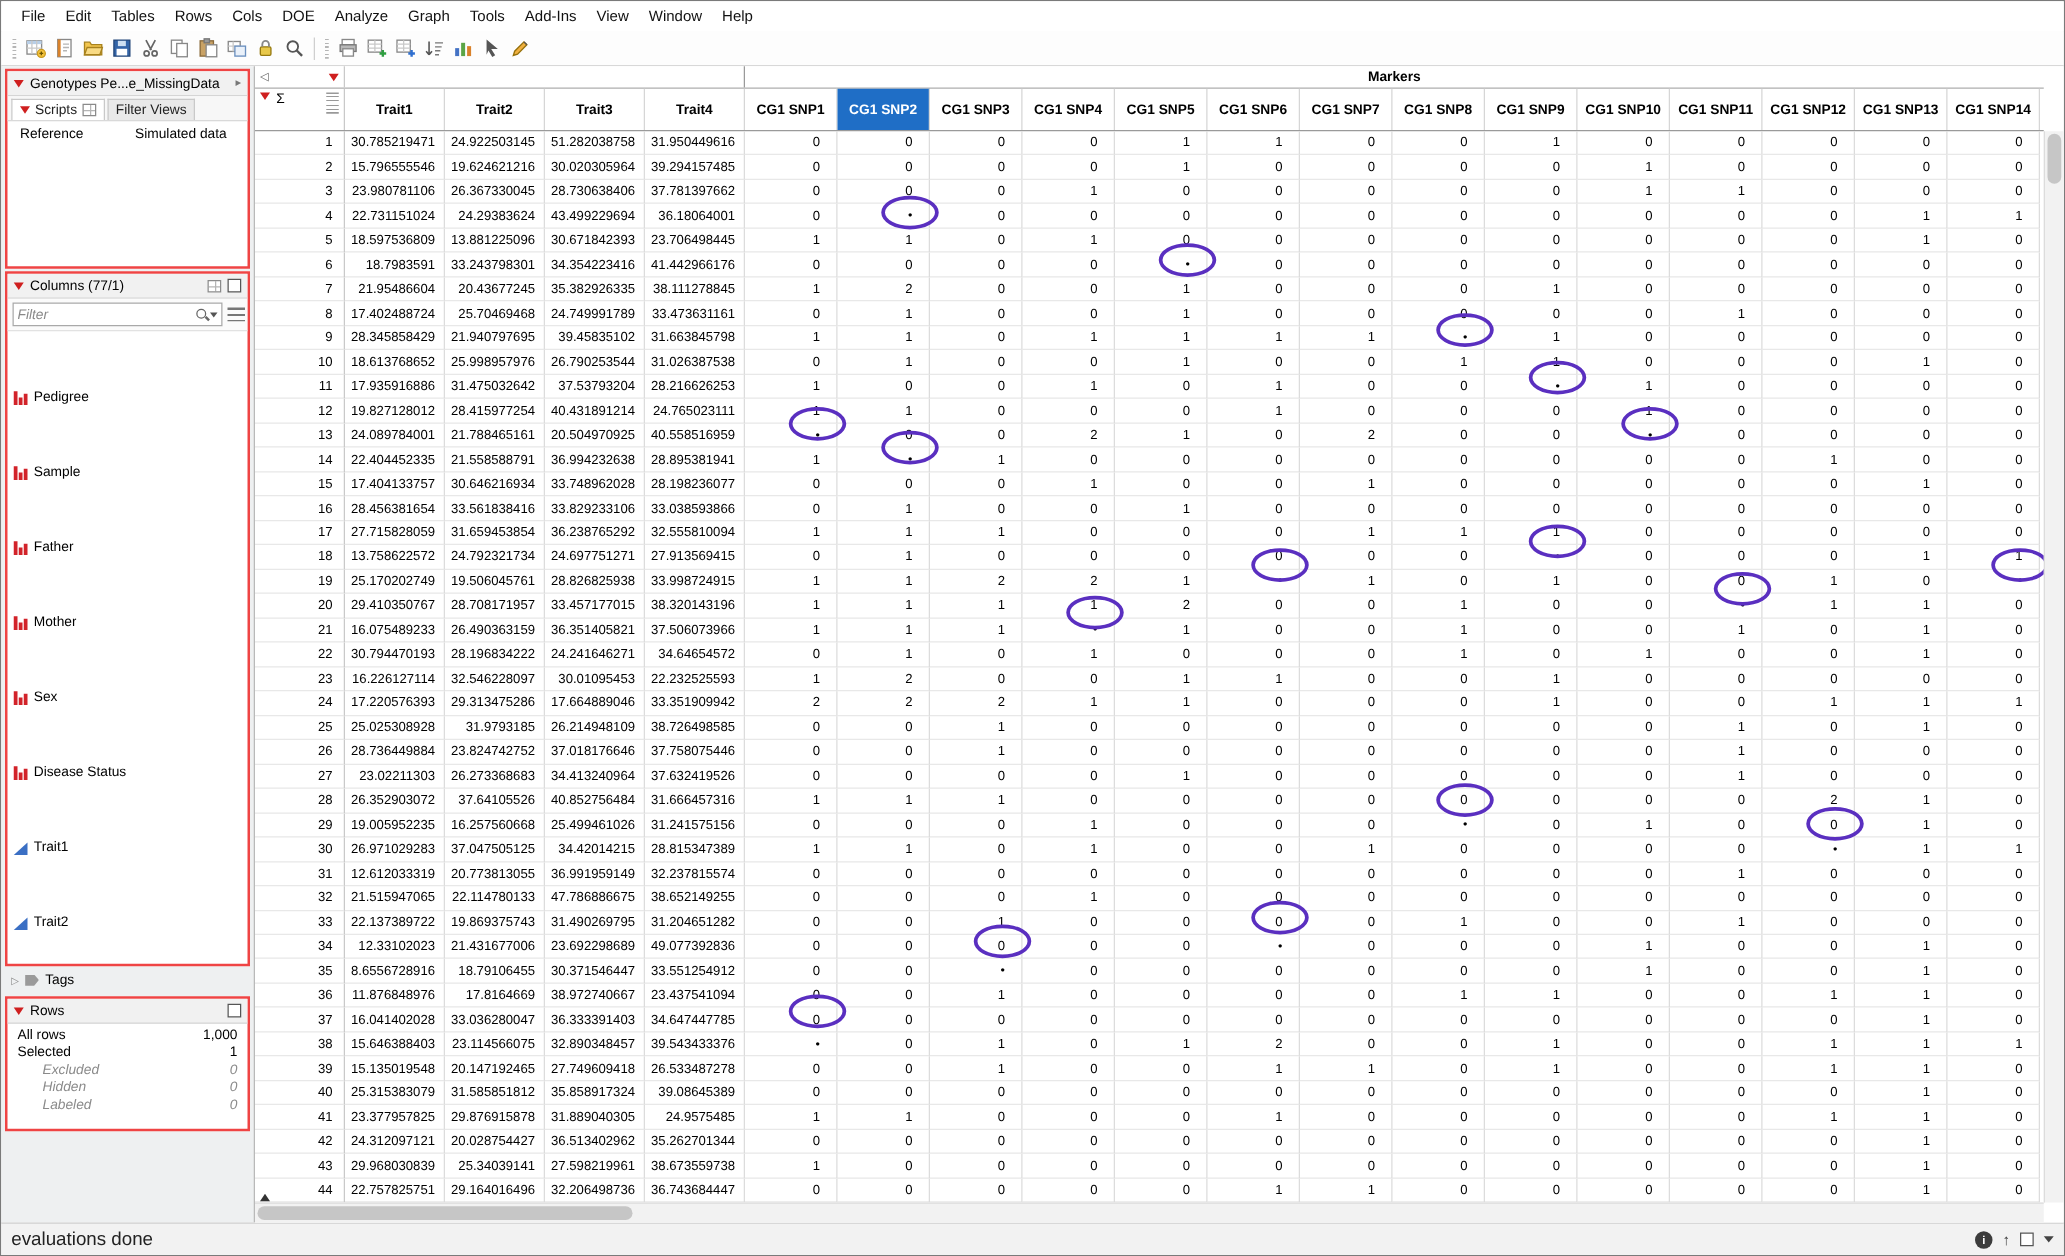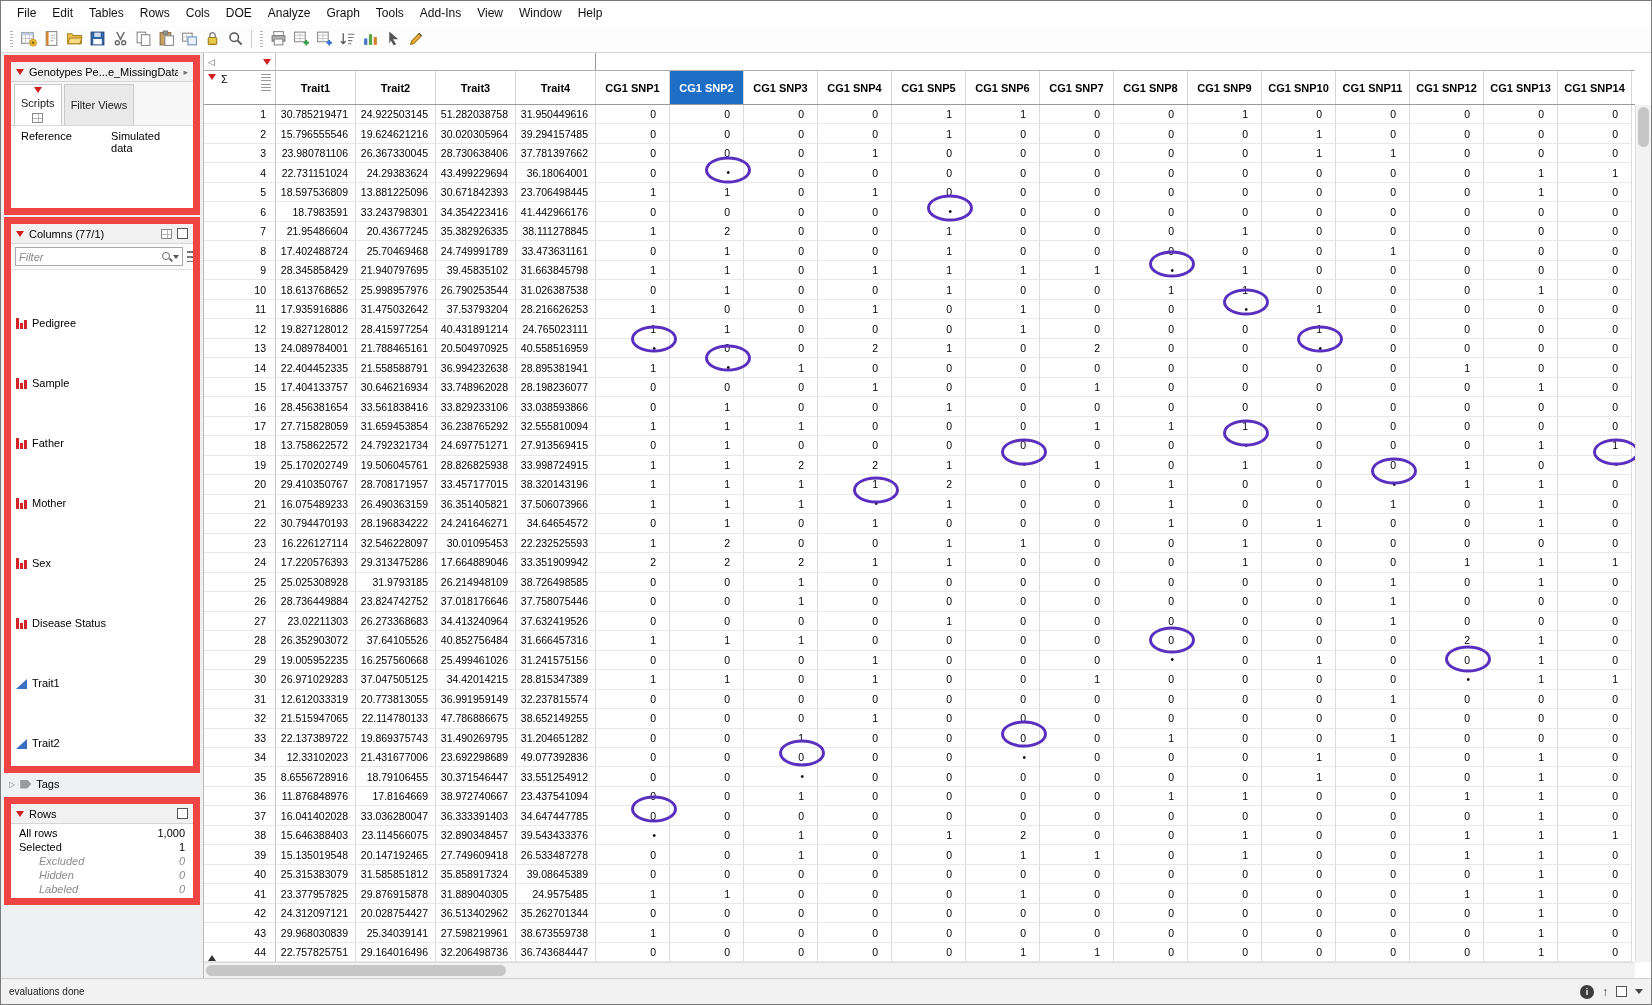--- a/index.html
+++ b/index.html
@@ -33,31 +33,31 @@
   .tb-btn { border:none; background:transparent; width:23px; height:23px; padding:2px; display:flex;
     align-items:center; justify-content:center; }
   .tb-sep { width:1px; height:18px; background:#cfcfcf; margin:0 4px; }
 
   
   .content { flex:1; display:flex; min-height:0; }
 
   
   .sidebar { width:203px; flex:none; background:#eef0f1; border-right:1px solid #b9b9b9;
     display:flex; flex-direction:column; font-size:11px; }
-  .panel { background:#fff; border:7px solid #ef4444; margin:2px 3px 0 3px; display:flex; flex-direction:column; overflow:hidden; }
+  .panel { background:#fff; border:2px solid #ef4444; margin:2px 3px 0 3px; display:flex; flex-direction:column; overflow:hidden; }
   .phead { height:20px; flex:none; background:#f1f1f1; border-bottom:1px solid #d5d5d5;
     display:flex; align-items:center; gap:5px; padding:0 5px; }
   .plabel { flex:1; white-space:nowrap; overflow:hidden; color:#000; }
   .redtri { width:0; height:0; border-left:4px solid transparent; border-right:4px solid transparent;
     border-top:6px solid #cf1f1f; flex:none; }
   .disc { color:#777; font-size:9px; }
   .tabsrow { display:flex; gap:2px; padding:2px 3px 0 3px; background:#f7f7f7; border-bottom:1px solid #d9d9d9; }
   .tab { display:flex; align-items:center; gap:4px; font-size:11px; border:1px solid #c9c9c9;
     border-bottom:none; padding:2px 6px; background:#e9e9e9; color:#222; }
-  .tab.active { background:#fff;flex-direction:column; }
+  .tab.active { background:#fff; }
   .minigrid { width:11px; height:10px; border:1px solid #8a8a8a; background:#fff;
     background-image:linear-gradient(#b5b5b5,#b5b5b5),linear-gradient(#b5b5b5,#b5b5b5);
     background-size:1px 100%,100% 1px; background-position:5px 0,0 4px; background-repeat:no-repeat; }
   .vars { flex:1; padding:4px 10px; }
   .varrow { display:flex; }
   .varname { width:92px; color:#000; }
   .varval { color:#000; }
   .panel.columns { height:556px; flex:none; }
   .panel.tablepanel { height:160px; flex:none; }
   .filterrow { display:flex; align-items:center; gap:4px; padding:3px 4px; background:#fbfbfb; border-bottom:1px solid #e2e2e2; }
@@ -131,21 +131,21 @@
     border-left:4px solid transparent; border-right:4px solid transparent; border-bottom:6px solid #333; }
   .vscroll { position:absolute; top:52px; right:0; bottom:16px; width:16px; background:#f2f2f2;
     border-left:1px solid #dcdcdc; }
   .vthumb { position:absolute; top:2px; left:2px; width:11px; height:40px; background:#c6c6c6; border-radius:6px; }
   .hscroll { height:16px; flex:none; background:#f2f2f2; border-top:1px solid #dcdcdc; position:relative; }
   .hthumb { position:absolute; top:2px; left:2px; height:11px; width:300px; background:#c6c6c6; border-radius:6px; }
 
   
   .statusbar { height:26px; flex:none; background:#f2f2f2; border-top:1px solid #cfcfcf;
     display:flex; align-items:center; padding:0 8px; }
-  .statustext { font-size:10px; color:#222; }
+  .statustext { font-size:15px; color:#222; }
   .statusicons { margin-left:auto; display:flex; align-items:center; gap:8px; }
   .info-ic { width:14px; height:14px; border-radius:50%; background:#3c3c3c; color:#fff; font-size:9px;
     font-weight:bold; display:flex; align-items:center; justify-content:center; }
   .uparrow { font-size:12px; color:#444; line-height:12px; }
   .sq-ic { width:11px; height:11px; border:1px solid #555; background:#fff; }
   .chev { width:0; height:0; border-left:4px solid transparent; border-right:4px solid transparent;
     border-top:5px solid #444; }
 </style>
 </head>
 <body>
@@ -507,20 +507,21 @@
       <div class="sidefill"></div>
     </div>
 
     <div class="grid">
       <div class="grouprow">
         <div class="corner-g">
           <span class="tri-left">◁</span>
           <span class="redtri"></span>
         </div>
         <div class="traitspan"></div>
+        <div class="markerspan">Markers</div>
       </div>
       <div class="headrow">
         <div class="corner-h">
           <span class="lefts">
             <span class="redtri"></span>
             <span class="sigma">Σ</span>
           </span>
           <span class="rights">
             <span class="mini-lines"></span>
             <span class="mini-lines"></span>

